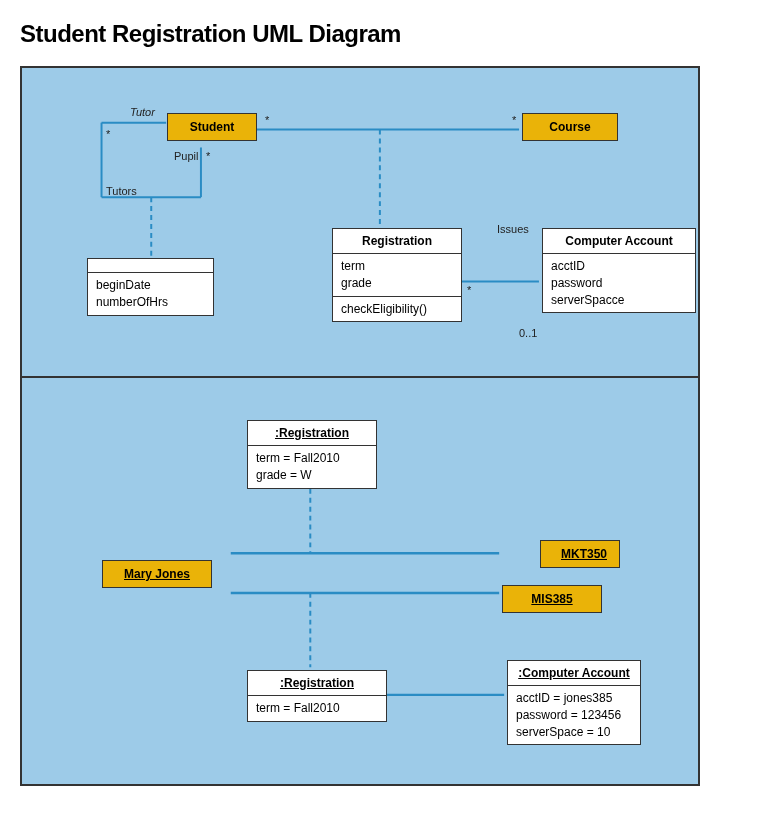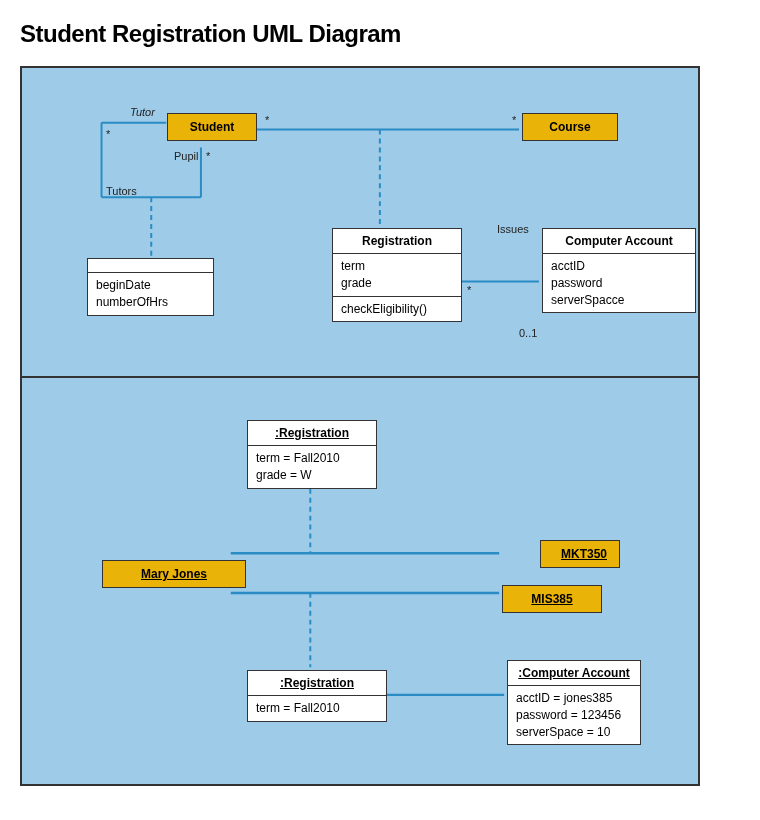--- a/index.html
+++ b/index.html
@@ -158,21 +158,21 @@
 
       <line x1="210" y1="215" x2="480" y2="215" stroke="#2a8cc4" stroke-width="2.5"></line>
 
       <line x1="290" y1="110" x2="290" y2="175" stroke="#2a8cc4" stroke-width="2" stroke-dasharray="5,4"></line>
 
       <line x1="290" y1="215" x2="290" y2="290" stroke="#2a8cc4" stroke-width="2" stroke-dasharray="5,4"></line>
 
       <line x1="360" y1="318" x2="485" y2="318" stroke="#2a8cc4" stroke-width="2.5"></line>
     </svg>
 
-    <div class="simple-box z1" style="left:80px; top:180px; width:144px; text-align:center;">
+    <div class="simple-box z1" style="left:80px; top:180px; width:110px; text-align:center;">
       <span class="obj-name">Mary Jones</span>
     </div>
 
     <div class="uml-box z1" style="left:225px; top:40px; width:130px;">
       <div class="uml-title"><span class="obj-name">:Registration</span></div>
       <div class="uml-section" style="white-space:pre-line; font-weight:normal;">term = Fall2010
 grade = W</div>
     </div>
 
     <div class="simple-box z1" style="left:480px; top:160px; width:80px; text-align:right;margin-left:38px;">

